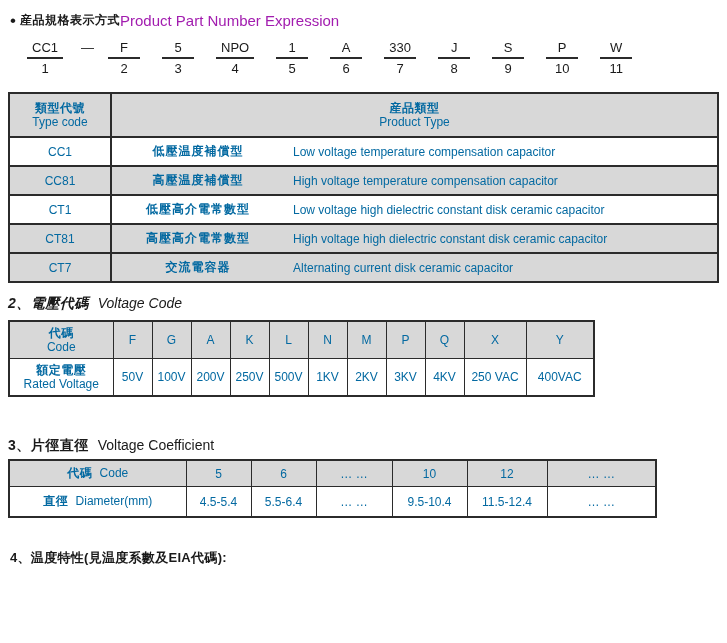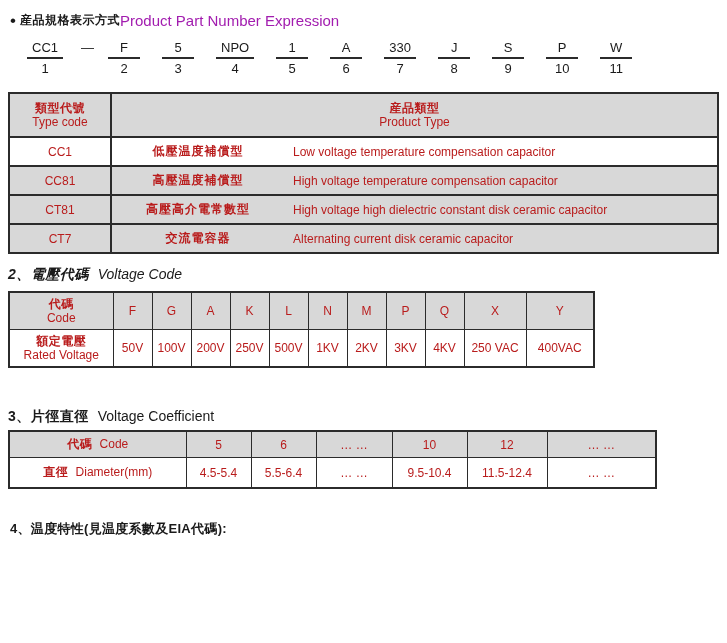--- a/index.html
+++ b/index.html
@@ -24,21 +24,21 @@
   .pn-pos{font-size:13px;line-height:16px;padding-top:2px;text-align:center;}
   .pn-dash{font-size:13px;line-height:16px;margin:0 -8px 0 -4px;}
 
   
   .sec-head{margin-left:8px;font-size:14px;}
   .sec-head .zh{font-weight:bold;letter-spacing:0.5px;}
   .sec-head .en{font-weight:normal;margin-left:5px;}
 
   
   table{border-collapse:collapse;table-layout:fixed;}
-  td{vertical-align:middle;text-align:center;font-size:12px;color:#b91c1c;}
+  td{vertical-align:middle;text-align:center;font-size:12px;color:#0369a1;}
   .shade{background:#d8d8d8;}
   .two-line div{line-height:14px;}
   .zh-b{font-weight:bold;letter-spacing:0.5px;}
 
   
   .t1{width:711px;margin:15px 0 0 8px;border:2px solid #2b2b2b;}
   .t1 td{border:2px solid #2b2b2b;}
   .t1 .hdr td{height:40px;}
   .t1 .row td{height:25px;}
   .t1 .c-code{width:98px;}
@@ -142,20 +142,29 @@
           <span class="en">Low voltage  temperature  compensation capacitor</span>
         </div>
       </td>
     </tr>
     <tr class="row">
       <td class="shade">CC81</td>
       <td class="desc shade">
         <div class="desc-inner">
           <span class="zh">高壓温度補償型</span>
           <span class="en">High voltage temperature compensation capacitor</span>
+        </div>
+      </td>
+    </tr>
+    <tr class="row">
+      <td>CT1</td>
+      <td class="desc">
+        <div class="desc-inner">
+          <span class="zh">低壓高介電常數型</span>
+          <span class="en">Low voltage high dielectric constant disk ceramic capacitor</span>
         </div>
       </td>
     </tr>
     <tr class="row">
       <td class="shade">CT81</td>
       <td class="desc shade">
         <div class="desc-inner">
           <span class="zh">高壓高介電常數型</span>
           <span class="en">High voltage high dielectric constant disk ceramic capacitor</span>
         </div>

